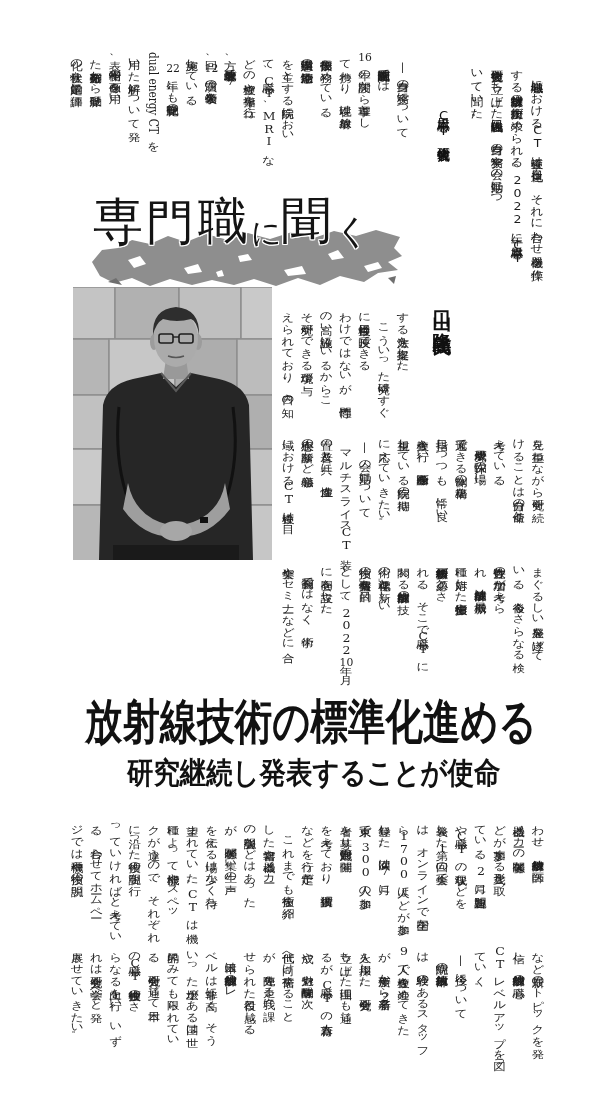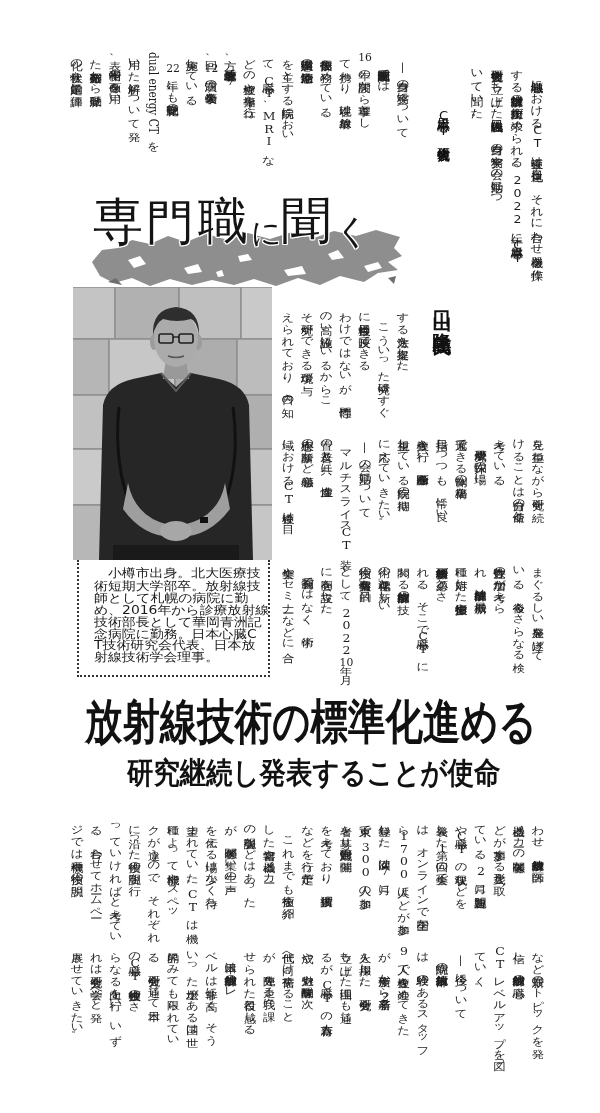--- a/index.html
+++ b/index.html
@@ -172,32 +172,20 @@
         <path d="M160 120 Q168 180 148 225" stroke="#111" stroke-width="3" fill="none"></path>
         <path d="M55 196 Q62 230 96 238 L100 250 Q70 250 50 222 Z" fill="#9e9e9e"></path>
         <path d="M152 196 Q146 230 110 238 L106 250 Q136 250 157 222 Z" fill="#9e9e9e"></path>
         <ellipse cx="103" cy="244" rx="16" ry="10" fill="#a7a7a7"></ellipse>
         <rect x="127" y="230" width="8" height="6" fill="#111"></rect>
         <rect x="40" y="258" width="126" height="15" fill="#1a1a1a"></rect>
       </g>
     </svg>
   </div>
 
-  <div class="caption-box">
-    <div class="caption-text">
-        <div class="cap-line">　小樽市出身。北大医療技</div>
-        <div class="cap-line">術短期大学部卒。放射線技</div>
-        <div class="cap-line">師として札幌の病院に勤</div>
-        <div class="cap-line">め、2016年から診療放射線</div>
-        <div class="cap-line">技術部長として華岡青洲記</div>
-        <div class="cap-line">念病院に勤務。日本心臓C</div>
-        <div class="cap-line">T技術研究会代表、日本放</div>
-        <div class="cap-line">射線技術学会理事。</div>
-      </div>
-  </div>
 
   <div id="tier4" class="body-tier">
       <div class="vcol">まぐるしい発展を遂げて</div>
       <div class="vcol">いる。今後もさらなる検</div>
       <div class="vcol">査件数の増加が考えら</div>
       <div class="vcol">れ、放射線技師は最新機</div>
       <div class="vcol">種に対応した撮影技術や</div>
       <div class="vcol">画像解析技術が必須とさ</div>
       <div class="vcol">れる。そこで心臓<span class="up">CT</span>に</div>
       <div class="vcol">関わる放射線技師の「技</div>

